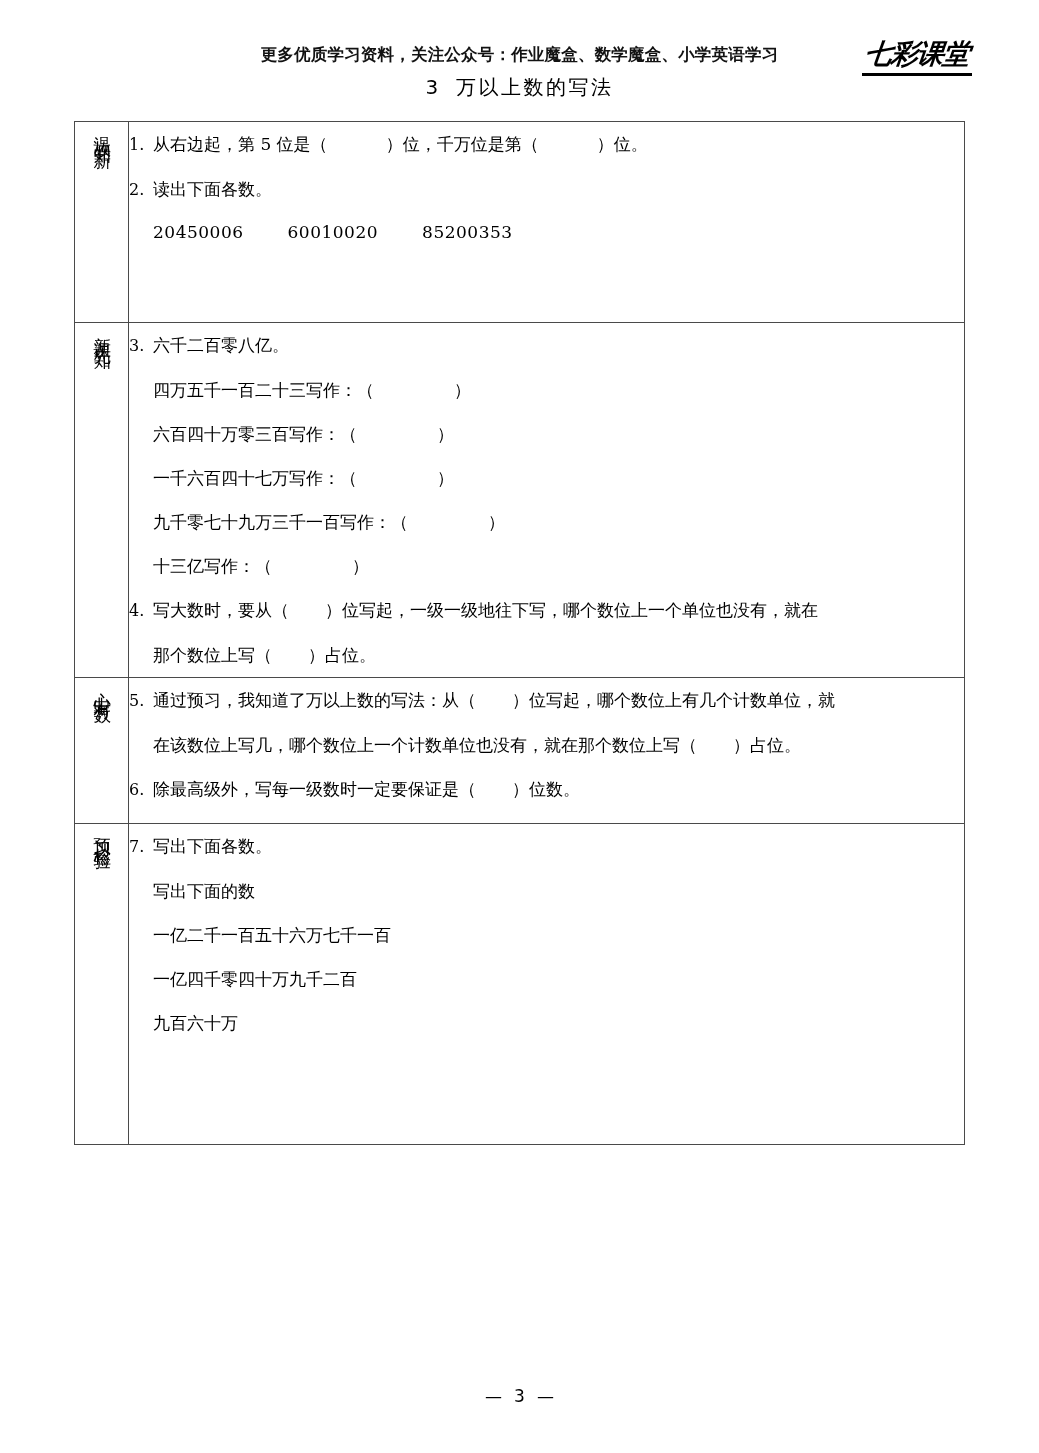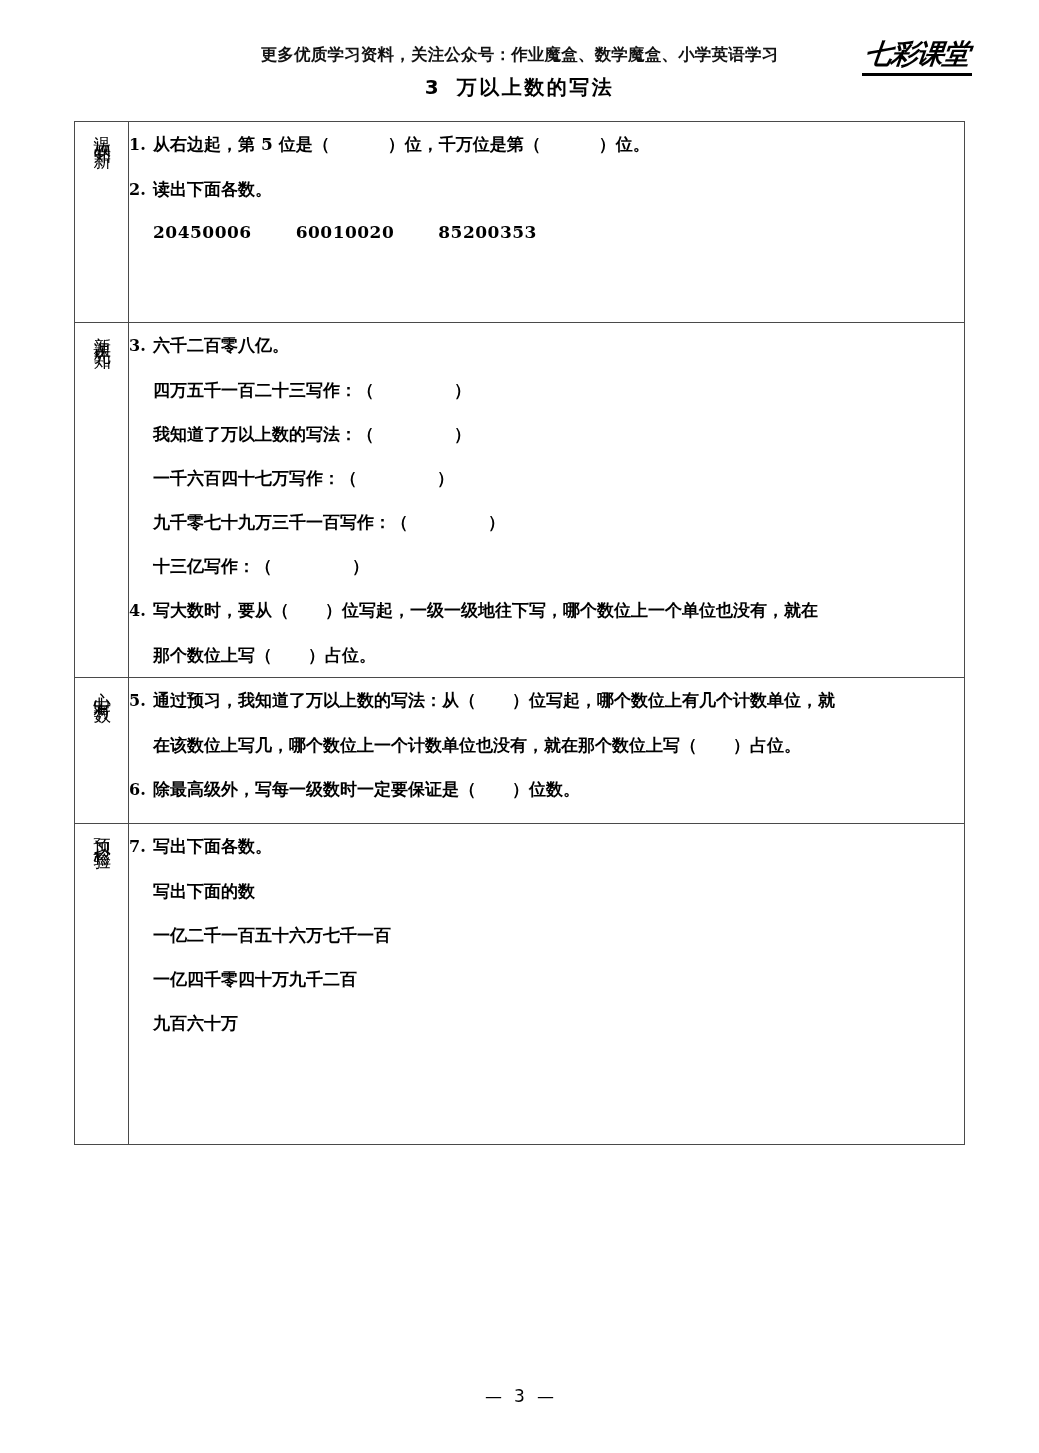--- a/index.html
+++ b/index.html
@@ -38,21 +38,21 @@
     white-space: nowrap;
   }
   .doc-title {
     position: absolute;
     left: 0;
     top: 74px;
     width: 1039px;
     text-align: center;
     font-family: "DejaVu Sans", "Liberation Sans", sans-serif;
     font-size: 20px;
-    font-weight: bold;
+    font-weight: normal;
     color: #000;
     white-space: nowrap;
   }
   .doc-title .num { margin-right: 18px; }
   .doc-title .ttl { letter-spacing: 2.5px; }
 
   .brand-logo {
     position: absolute;
     right: 62px;
     top: 36px;
@@ -127,21 +127,20 @@
     font-size: 17.5px;
     padding-right: 300px;
   }
   .hdr-body .sp { display: inline-block; width: 22px; }
 
   
   .body-cell {
     padding: 12px 16px 10px 16px;
     font-size: 17px;
     line-height: 1.0;
-    font-weight: bold;
   }
   .qline {
     display: block;
     white-space: nowrap;
     margin: 0 0 0 0;
     padding: 0;
     line-height: 44px;
   }
   .qnum {
     display: inline-block;
@@ -246,21 +245,21 @@
       </td>
       <td class="body-cell">
         <span class="qline">
           <span class="qnum">3.</span><span>六千二百零八亿。</span>
         </span>
 
         <span class="qline">
           <span class="indent"></span><span>四万五千一百二十三写作：（</span><span class="blank-lg"></span><span>）</span>
         </span>
         <span class="qline">
-          <span class="indent"></span><span>我知道了万以上数的写法：（</span><span class="blank-lg"></span><span>）</span>
+          <span class="indent"></span><span>六百四十万零三百写作：（</span><span class="blank-lg"></span><span>）</span>
         </span>
         <span class="qline">
           <span class="indent"></span><span>一千六百四十七万写作：（</span><span class="blank-lg"></span><span>）</span>
         </span>
         <span class="qline">
           <span class="indent"></span><span>九千零七十九万三千一百写作：（</span><span class="blank-lg"></span><span>）</span>
         </span>
         <span class="qline">
           <span class="indent"></span><span>十三亿写作：（</span><span class="blank-lg"></span><span>）</span>
         </span>

